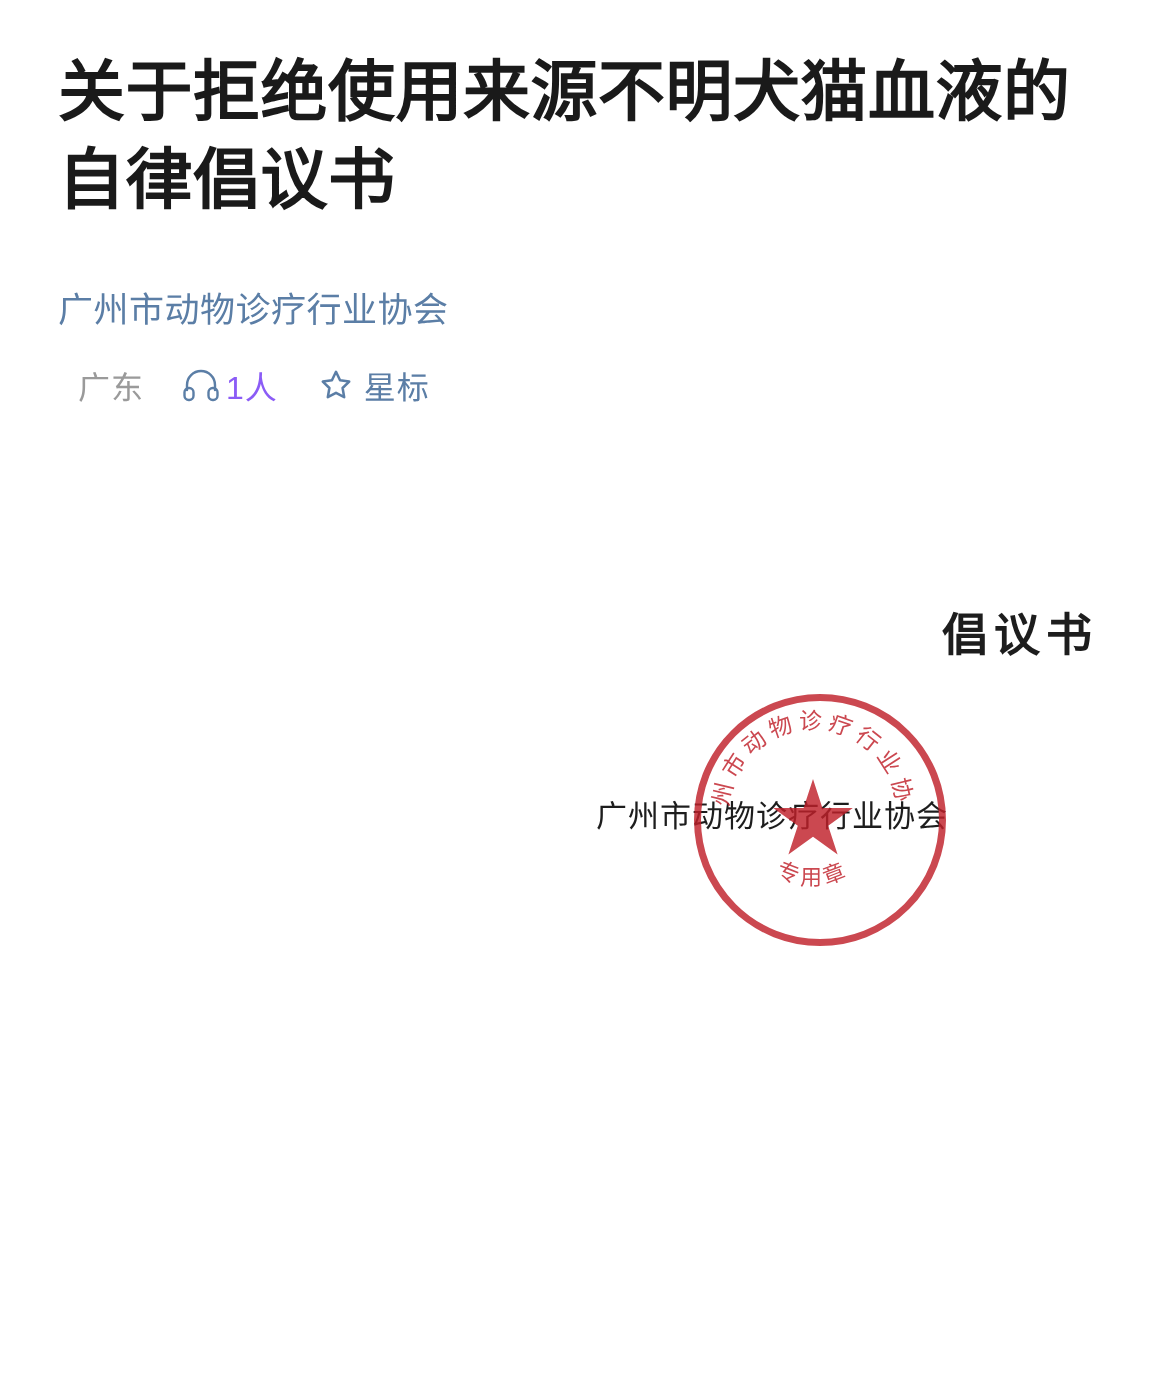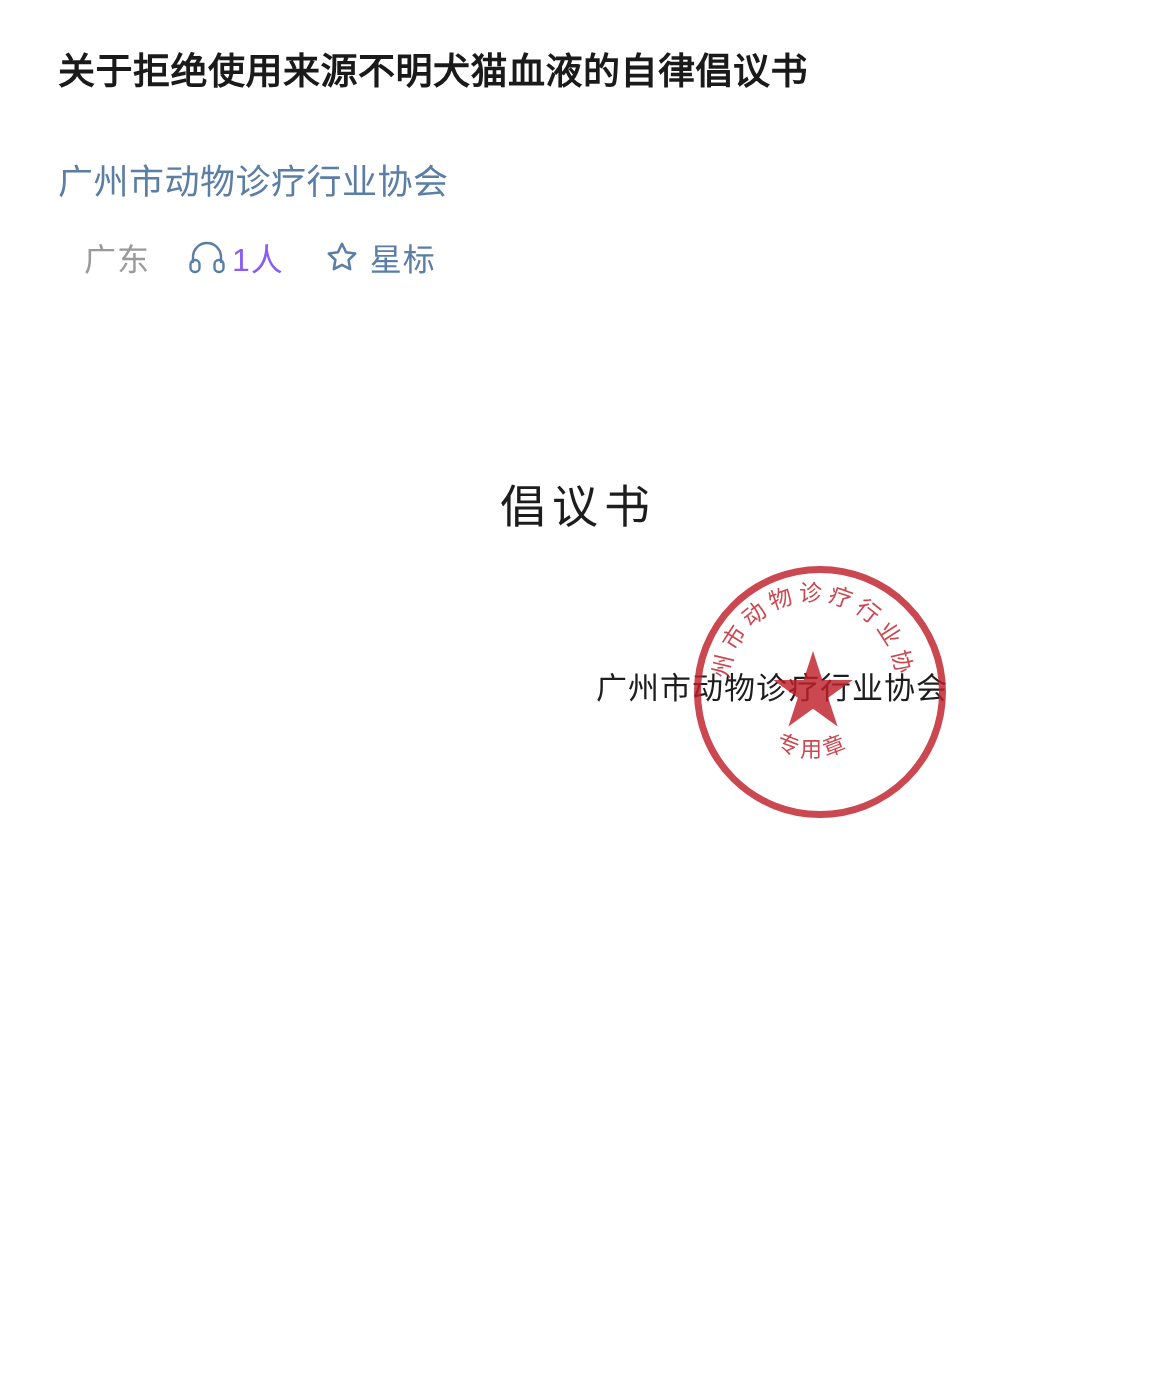--- a/index.html
+++ b/index.html
@@ -20,21 +20,21 @@
     position: relative;
     box-sizing: border-box;
     padding: 0;
   }
 
   
   .article-header {
     padding: 48px 58px 0 58px;
   }
   .article-title {
-    font-size: 37px;
+    font-size: 67px;
     line-height: 1.32;
     font-weight: 700;
     letter-spacing: 0.5px;
     color: #1a1a1a;
     margin: 0;
     max-width: 1030px;
   }
   .account-name {
     margin-top: 56px;
     font-size: 35px;
@@ -43,21 +43,21 @@
   }
   .meta-row {
     margin-top: 30px;
     display: flex;
     align-items: center;
     font-size: 32px;
     color: #9a9a9a;
     letter-spacing: 1px;
   }
   .meta-date { white-space: pre; }
-  .meta-region { margin-left: 26px; }
+  .meta-region { margin-left: 20px; }
   .meta-listen {
     margin-left: 38px;
     display: flex;
     align-items: center;
     color: #8b5cf6;
   }
   .meta-listen .listen-count { margin-left: 6px; }
   .meta-star {
     margin-left: 40px;
     display: flex;
@@ -68,23 +68,23 @@
   .icon-svg { display: block; }
 
   
   .doc-body {
     margin-top: 190px;
     padding: 0 58px;
     font-family: "DejaVu Serif", "Liberation Serif", serif;
     color: #1d1d1d;
   }
   .doc-title {
-    text-align: center;
+    text-align: right;
     font-size: 46px;
-    font-weight: 400;
+    font-weight: 700;
     letter-spacing: 6px;
     margin-bottom: 118px;
   }
   .doc-paragraph {
     font-size: 33px;
     line-height: 2.05;
     text-align: justify;
     text-justify: inter-ideograph;
     text-indent: 2em;
     padding: 0 38px 0 38px;

